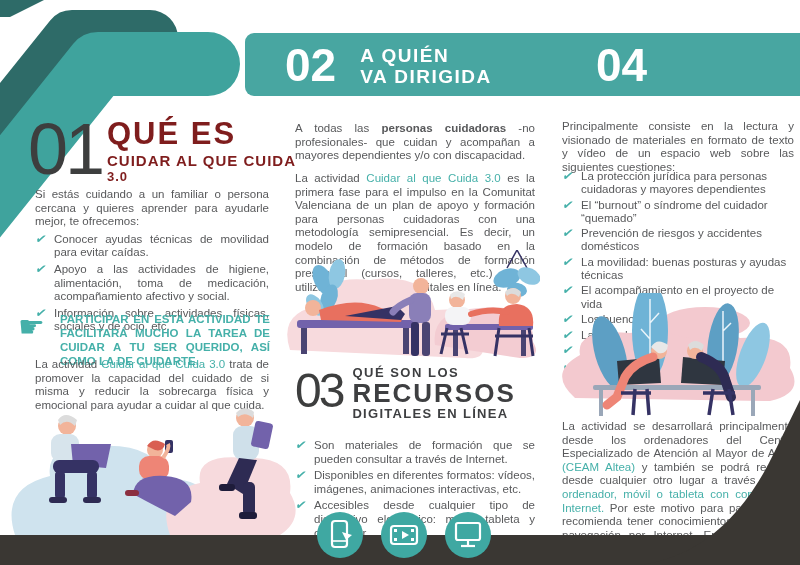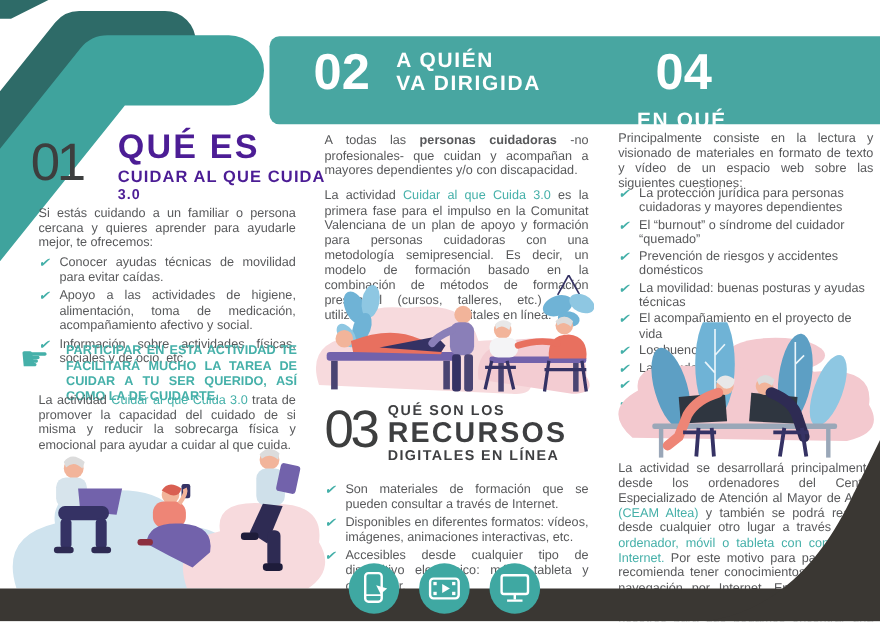--- a/index.html
+++ b/index.html
@@ -1,30 +1,30 @@
 <!DOCTYPE html>
 <html><head>
 <meta charset="utf-8">
 <style>
   html,body{margin:0;padding:0;background:#ffffff;}
   #page{position:relative;width:800px;height:565px;background:#ffffff;overflow:hidden;
         font-family:"Liberation Sans", sans-serif;color:#58595b;}
   .abs{position:absolute;}
 
   
-  #band{left:245px;top:33px;width:555px;height:80px;background:#48a6a1;
+  #band{left:245px;top:33px;width:555px;height:63px;background:#48a6a1;
         border-radius:9px 0 0 9px;display:flex;align-items:center;}
   .band-group{display:flex;align-items:center;position:absolute;top:0;height:64px;}
   .band-num{color:#ffffff;font-size:46px;font-weight:bold;letter-spacing:0;line-height:64px;}
   .band-title{color:#ffffff;font-weight:bold;font-size:19px;letter-spacing:1.5px;
               line-height:21px;margin-left:24px;margin-top:2px;}
 
   
-  #s1num{left:28px;top:112px;font-size:48px;font-weight:400;color:#3d3e3e;letter-spacing:-3px;line-height:74px;}
-  #s1titles{left:107px;top:118px;color:#4c1d95;}
+  #s1num{left:28px;top:112px;font-size:72px;font-weight:400;color:#3d3e3e;letter-spacing:-3px;line-height:74px;}
+  #s1titles{left:107px;top:118px;color:#7f1d1d;}
   #s1title{font-size:31px;font-weight:bold;letter-spacing:2px;line-height:32px;}
   #s1sub{font-size:15px;font-weight:bold;letter-spacing:1px;line-height:16px;margin-top:3px;}
   #s1sub2{font-size:13px;font-weight:bold;letter-spacing:1px;line-height:16px;}
 
   
   .para{font-size:11.5px;line-height:13.6px;text-align:justify;color:#58595b;}
   .teal{color:#45b0a9;}
   .bold{font-weight:bold;}
   .check-list{margin-top:4px;}
   .check-item{display:flex;gap:7px;margin-top:3px;}

